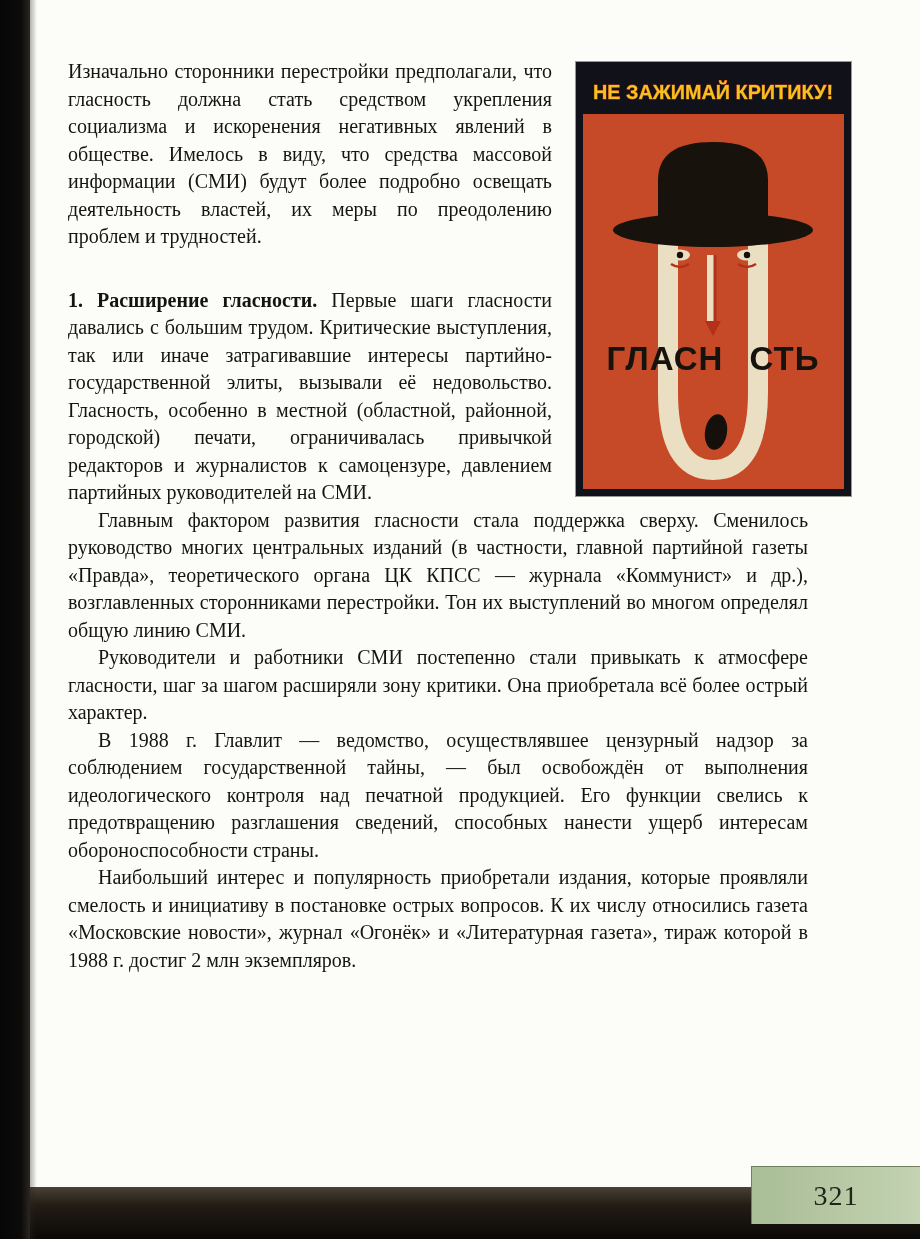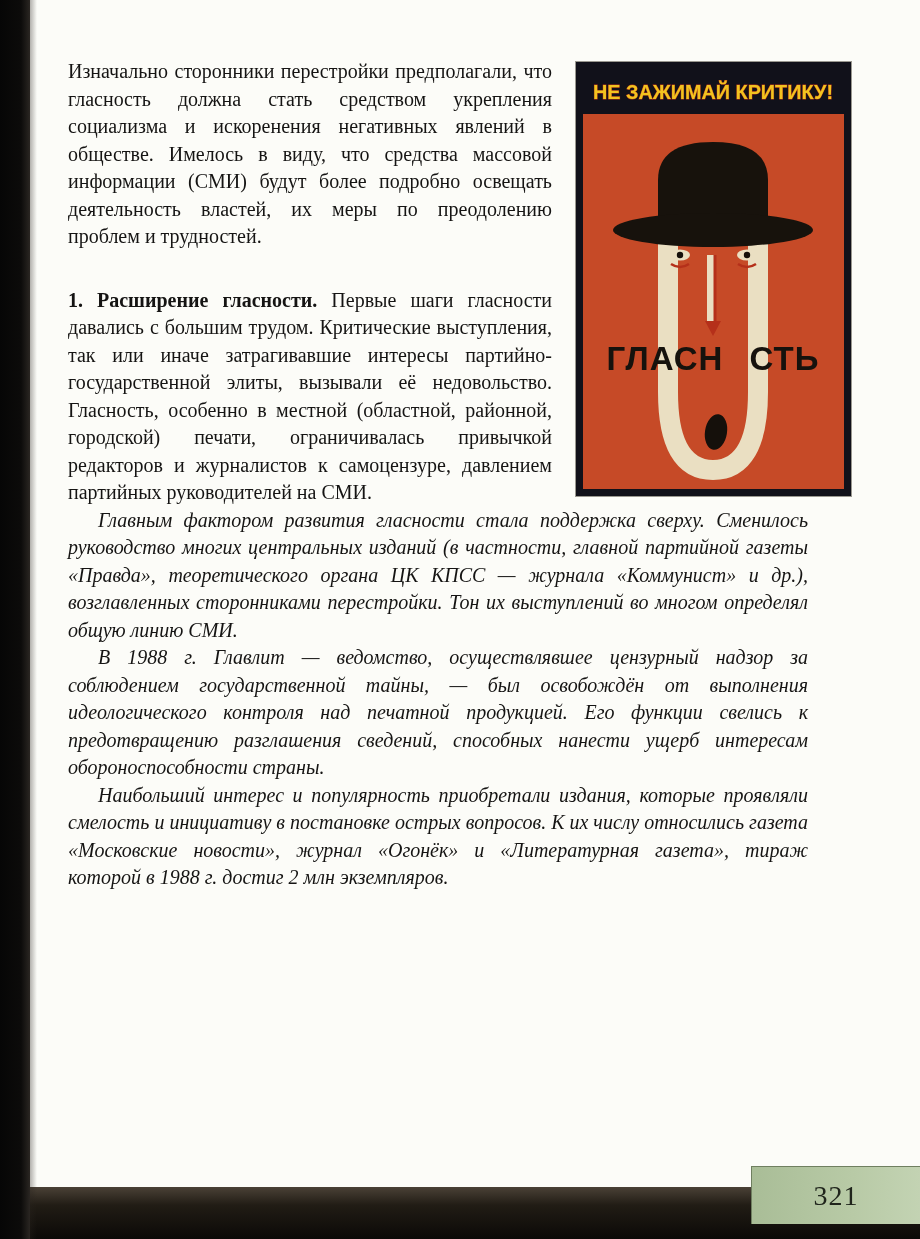--- a/index.html
+++ b/index.html
@@ -59,21 +59,21 @@
   
   .content {
     position: relative;
     z-index: 1;
     padding: 58px 112px 0 68px;
     font-size: 20px;
     line-height: 27.5px;
     text-align: justify;
   }
   .content p { margin: 0; }
-  p.indent { text-indent: 30px; font-style: italic; }
+  p.indent { text-indent: 30px; }
   p.sect { margin-top: 36px; }
   .sect b { font-weight: bold; }
   
   figure.poster-fig {
     float: right;
     width: 296px;
     margin: 4px -64px 10px 24px;
   }
   .poster-svg {
     display: block;
@@ -140,20 +140,21 @@
 
         <ellipse cx="140" cy="370" rx="11" ry="18" transform="rotate(9 140 370)" fill="#15100b"></ellipse>
       </svg>
     </figure>
 
     <p>Изначально сторонники перестройки предполагали, что гласность должна стать средством укрепления социализма и искоренения негативных явлений в обществе. Имелось в виду, что средства массовой информации (СМИ) будут более подробно освещать деятельность властей, их меры по преодолению проблем и трудностей.</p>
 
     <p class="sect"><b>1. Расширение гласности.</b><span> Первые шаги гласности давались с большим трудом. Критические выступления, так или иначе затрагивавшие интересы партийно-государственной элиты, вызывали её недовольство. Гласность, особенно в местной (областной, районной, городской) печати, ограничивалась привычкой редакторов и журналистов к самоцензуре, давлением партийных руководителей на СМИ.</span></p>
 
     <p class="indent">Главным фактором развития гласности стала поддержка сверху. Сменилось руководство многих центральных изданий (в частности, главной партийной газеты «Правда», теоретического органа ЦК КПСС — журнала «Коммунист» и др.), возглавленных сторонниками перестройки. Тон их выступлений во многом определял общую линию СМИ.</p>
+    <p class="indent">Руководители и работники СМИ постепенно стали привыкать к атмосфере гласности, шаг за шагом расширяли зону критики. Она приобретала всё более острый характер.</p>
     <p class="indent">В 1988 г. Главлит — ведомство, осуществлявшее цензурный надзор за соблюдением государственной тайны, — был освобождён от выполнения идеологического контроля над печатной продукцией. Его функции свелись к предотвращению разглашения сведений, способных нанести ущерб интересам обороноспособности страны.</p>
     <p class="indent">Наибольший интерес и популярность приобретали издания, которые проявляли смелость и инициативу в постановке острых вопросов. К их числу относились газета «Московские новости», журнал «Огонёк» и «Литературная газета», тираж которой в 1988 г. достиг 2 млн экземпляров.</p>
 
   </div>
 
   <div class="page-badge">
     <span class="num">321</span>
   </div>
 
 </div>

